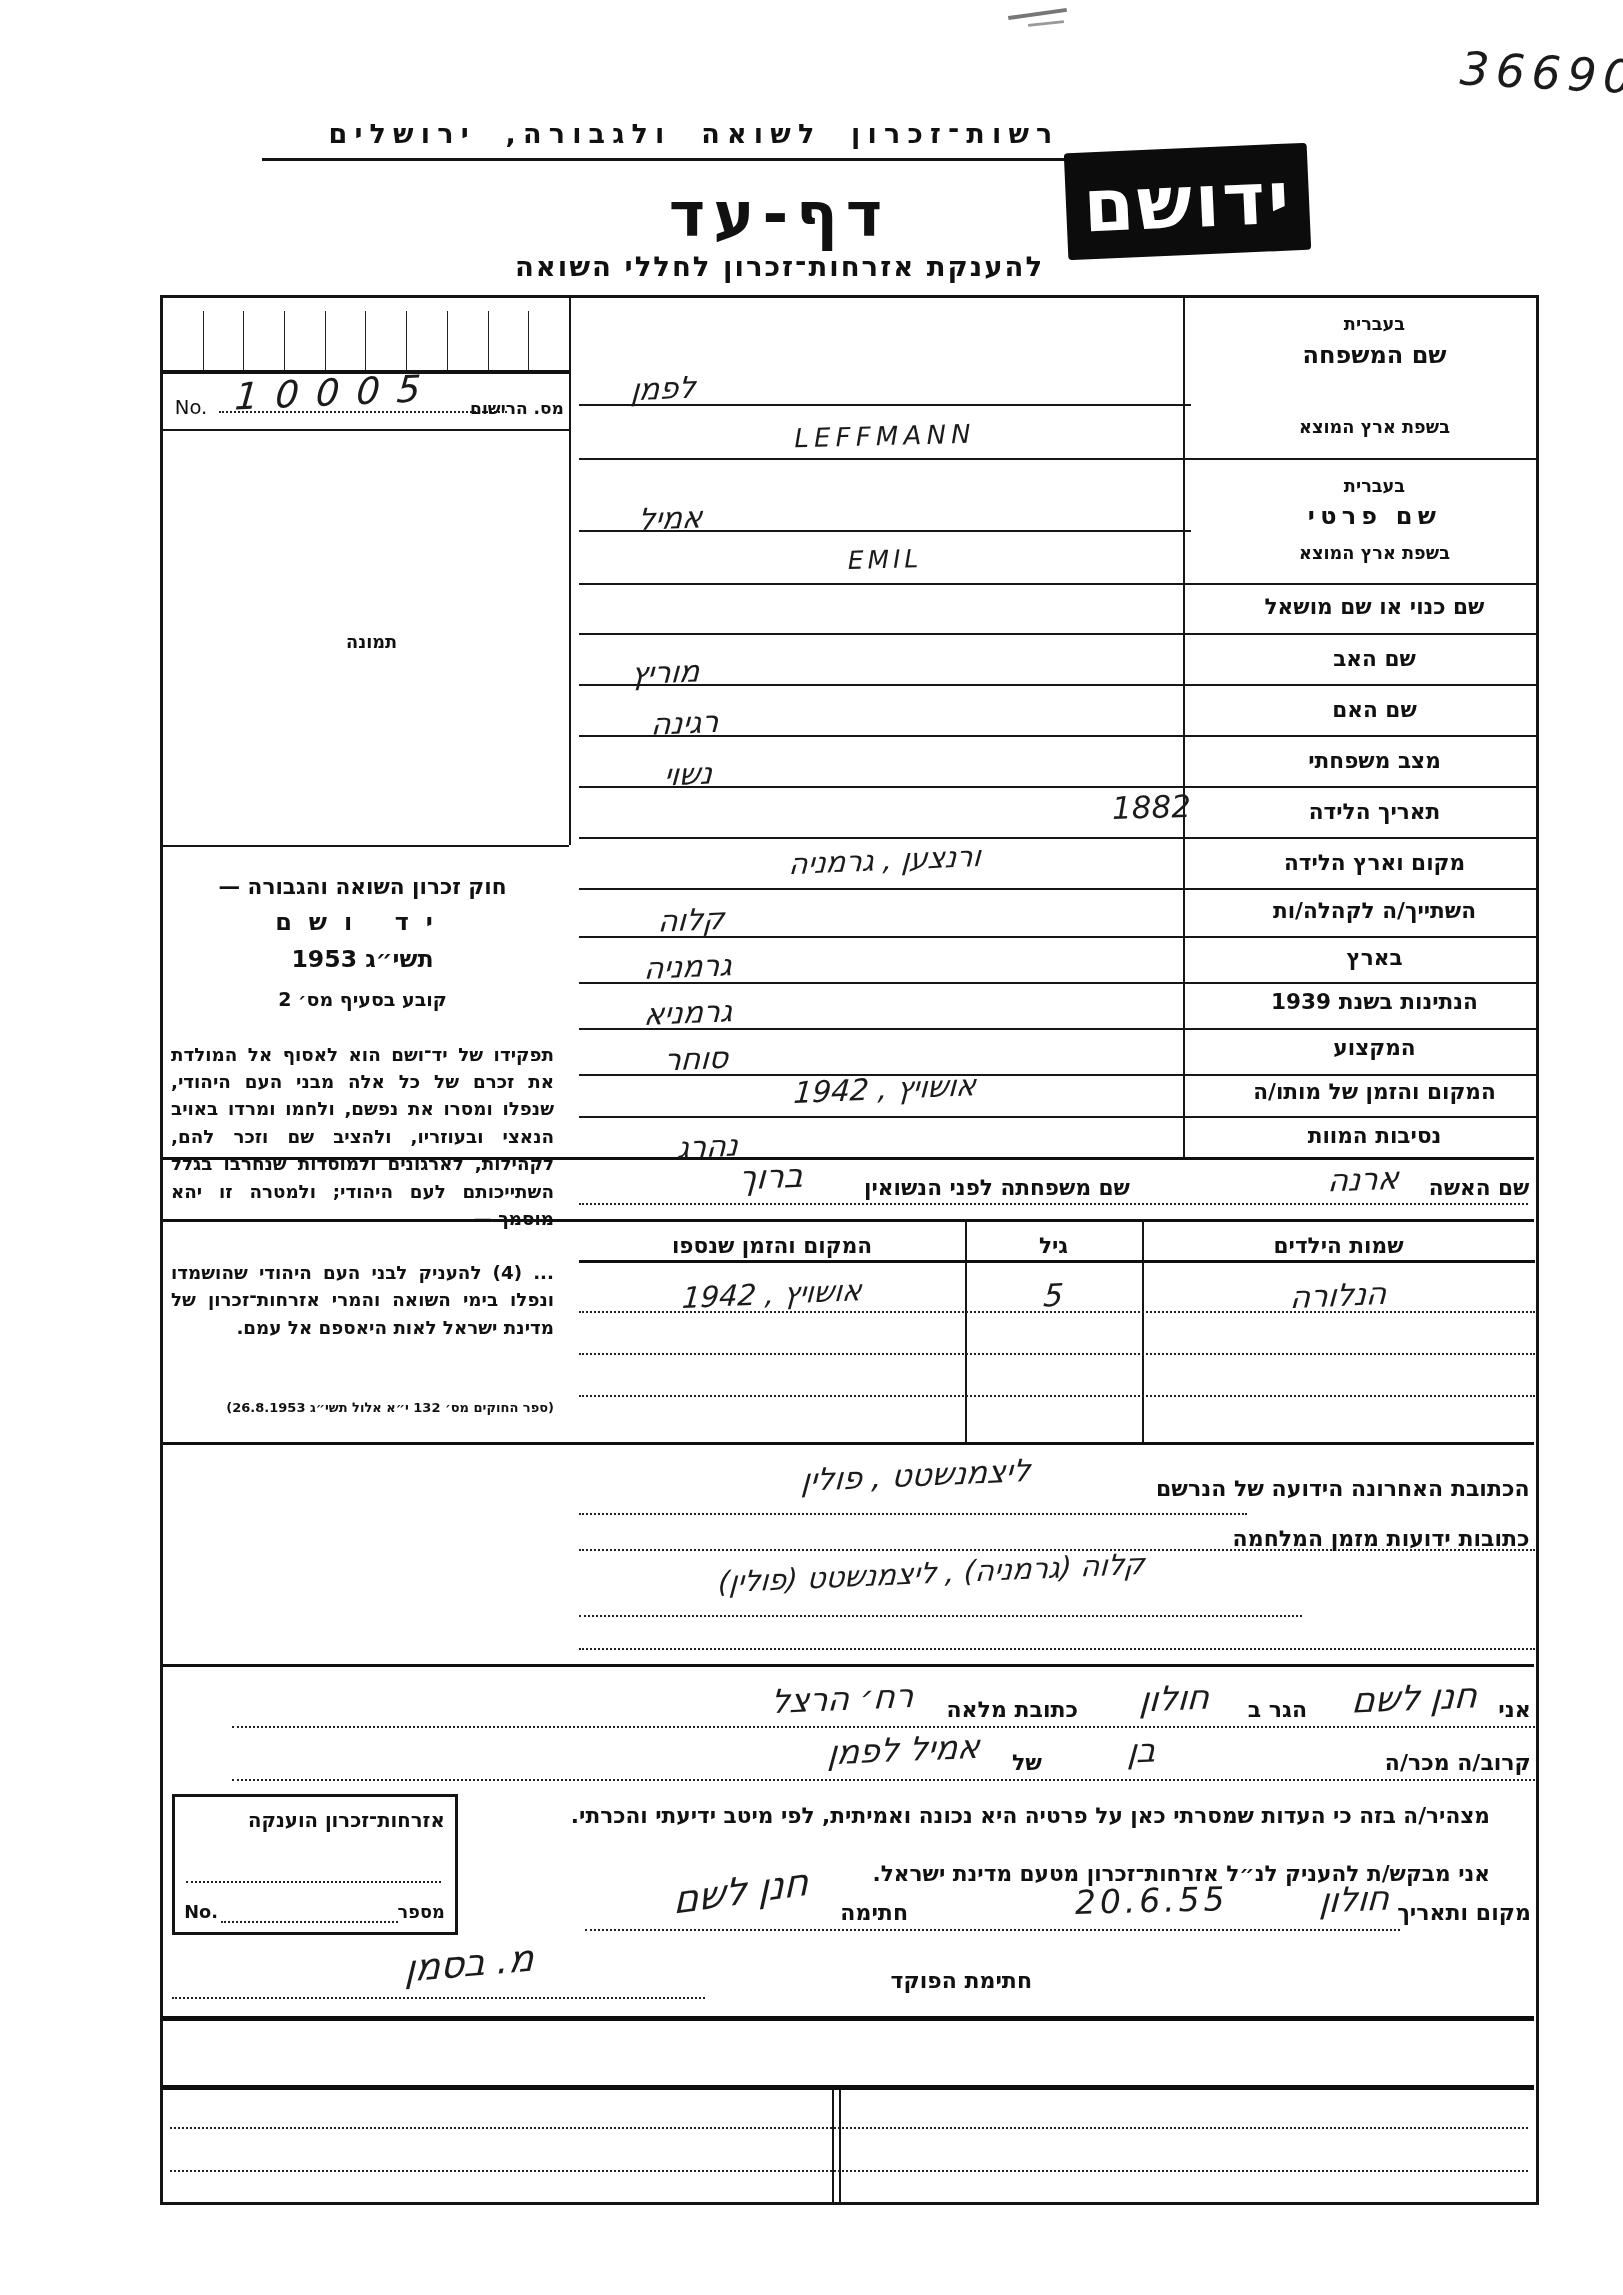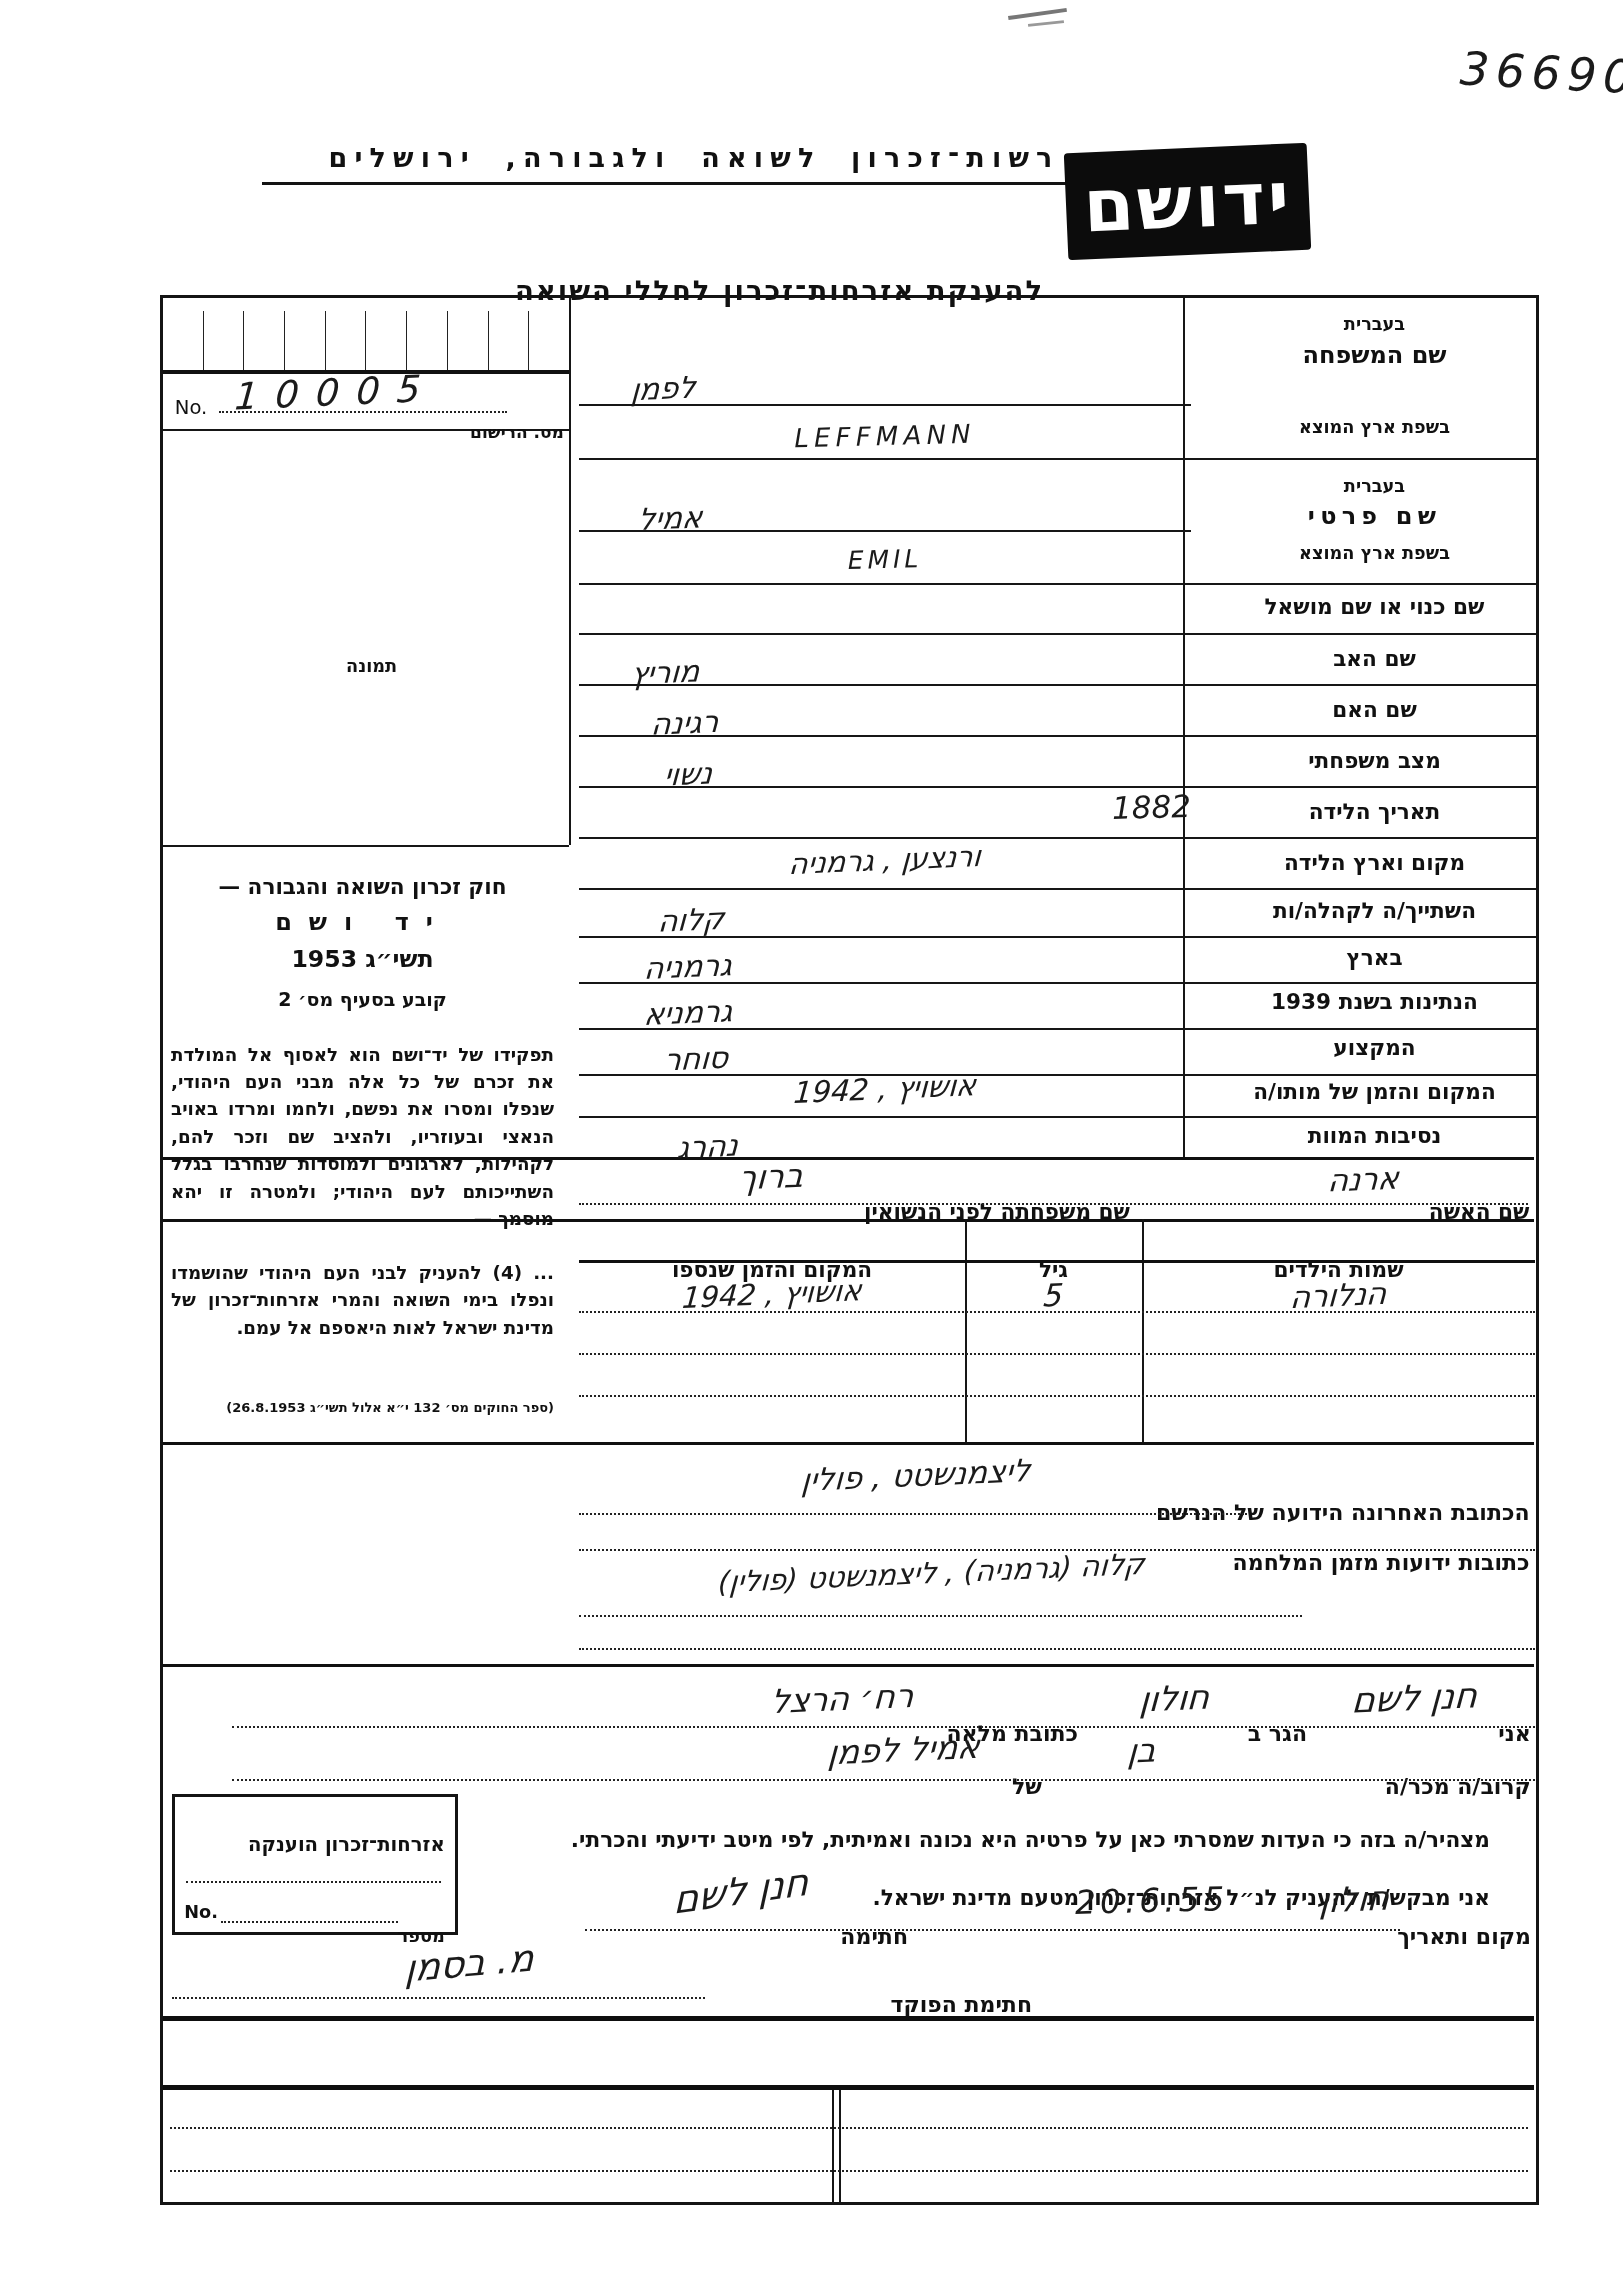--- a/index.html
+++ b/index.html
@@ -1,19 +1,19 @@
 <!DOCTYPE html>
 <html lang="he" style="font-size:10.5px"><head>
 <meta charset="utf-8">
 <style>
   html,body{margin:0;padding:0;background:#ffffff;}
   .page{position:relative;width:1623px;height:2295px;background:#fff;overflow:hidden;
         font-family:"DejaVu Sans",sans-serif;color:#111;direction:rtl;}
   .abs{position:absolute;}
-  .b{font-weight:bold;margin-top:24px;}
+  .b{font-weight:bold;}
   .ctr{text-align:center;}
   
   .sl{border-bottom:2px solid #161616;}
   .hv{border-bottom:3.9px solid #101010;}
   .dl{border-bottom:2.6px dotted #222;}
   
   .hw{font-style:italic;color:#1b1b1b;transform:rotate(-2.5deg) skewX(-7deg);transform-origin:center;
       font-family:"DejaVu Sans",sans-serif;}
   .hwl{font-style:italic;color:#1b1b1b;transform:rotate(-1.5deg);direction:ltr;}
   .form{position:absolute;left:160px;top:295px;width:1379px;height:1910px;
@@ -40,20 +40,21 @@
 
 <div class="page">
 
   <div class="abs" style="left:1008px;top:11.8px;width:59px;height:3.9px;background:#777;transform:rotate(-8deg);"></div>
   <div class="abs" style="left:1028px;top:22px;width:36px;height:3.3px;background:#999;transform:rotate(-6deg);"></div>
 
   <div class="abs hw" style="left:1460px;top:46px;font-size:46px;letter-spacing:6.5px;transform:rotate(3deg);direction:ltr;">36690</div>
 
   <div class="abs b ctr" style="left:262px;top:118px;width:864px;font-size:27px;letter-spacing:7.2px;word-spacing:13px;border-bottom:3.3px solid #131313;padding-bottom:9.2px;">רשות־זכרון לשואה ולגבורה, ירושלים</div>
   <div class="logo">ידושם</div>
+  <div class="abs b ctr" style="left:583px;top:178px;width:393px;font-size:62px;letter-spacing:7.9px;">דף-עד</div>
   <div class="abs b ctr" style="left:452px;top:250px;width:655px;font-size:27.5px;letter-spacing:2px;">להענקת אזרחות־זכרון לחללי השואה</div>
 
   <div class="form">
 
     <div class="tickets">
       <div class="tk"></div>
         <div class="tk"></div>
         <div class="tk"></div>
         <div class="tk"></div>
         <div class="tk"></div>

